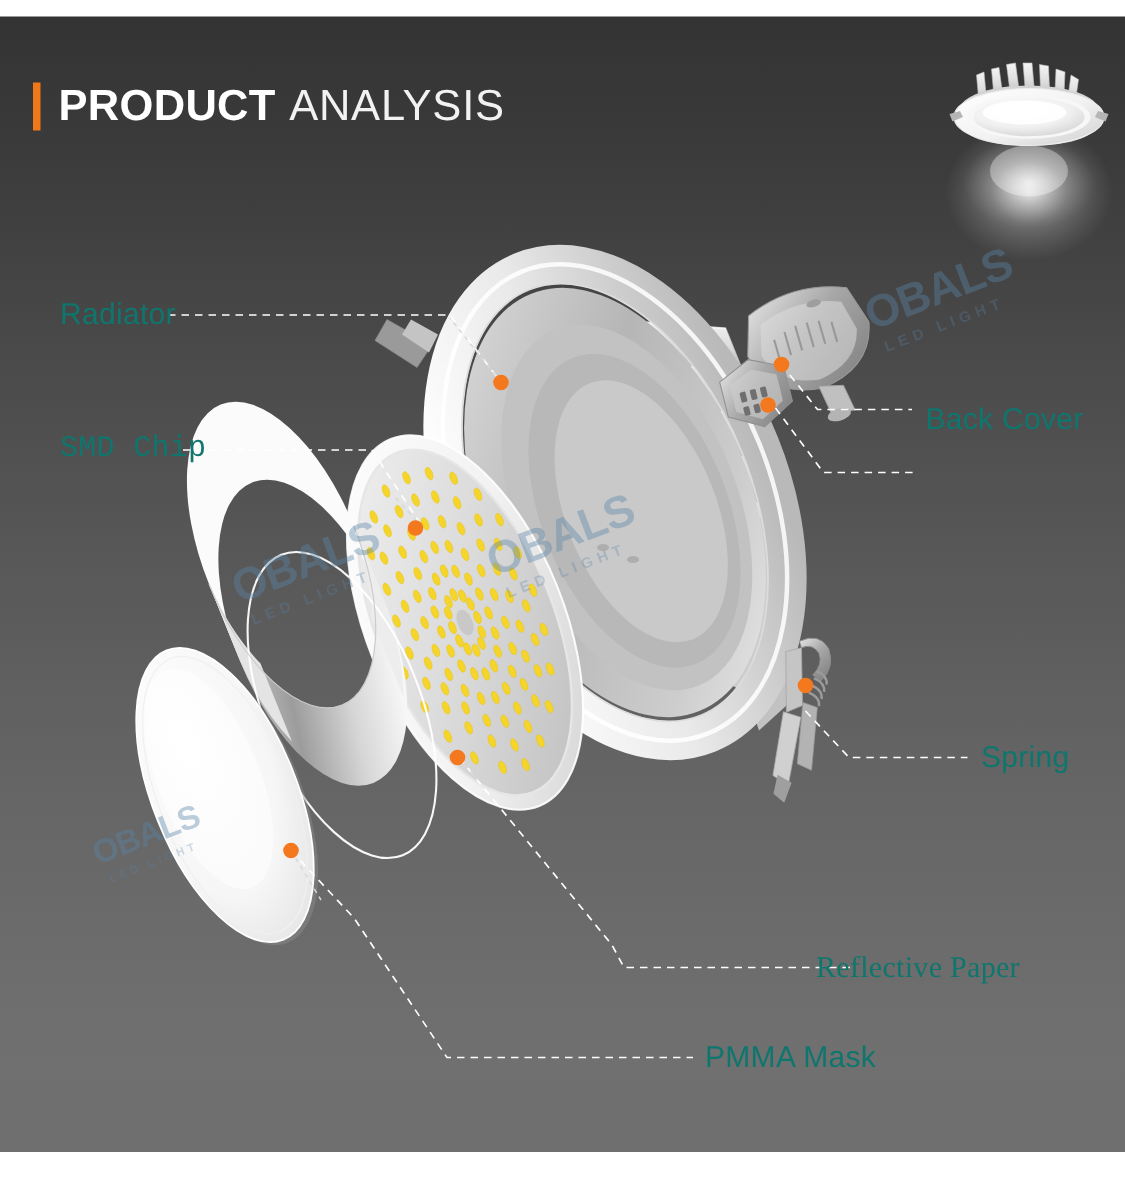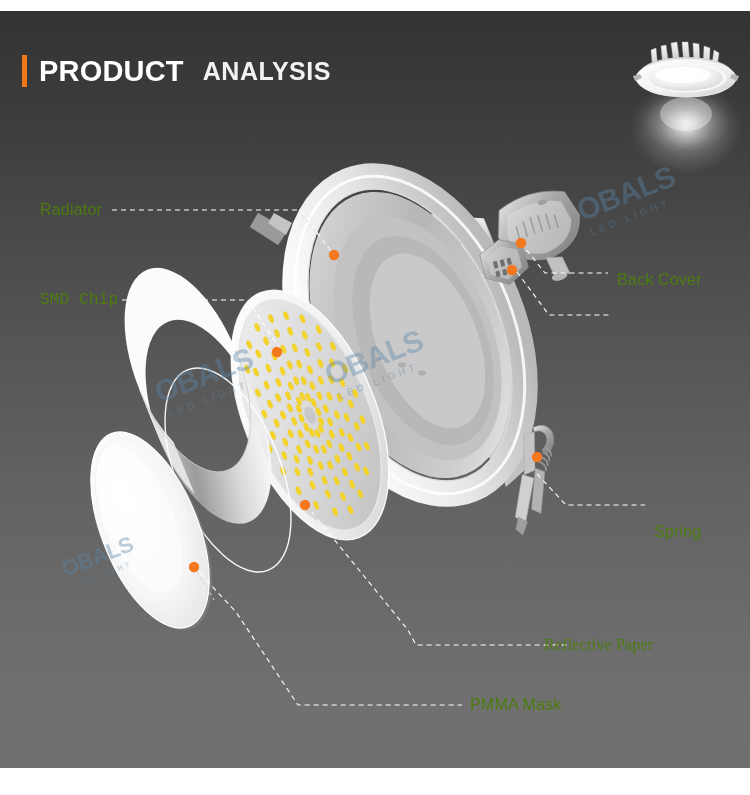--- a/index.html
+++ b/index.html
@@ -40,30 +40,30 @@
     margin-right: 12px;
   }
   .title-bold {
     color: #ffffff;
     font-size: 29px;
     font-weight: bold;
     letter-spacing: 0.2px;
   }
   .title-light {
     color: #f2f2f2;
-    font-size: 25px;
-    font-weight: 700;
+    font-size: 29px;
+    font-weight: 400;
     letter-spacing: 0.5px;
-    margin-left: 19px;
+    margin-left: 9px;
   }
   
   .label {
     position: absolute;
-    color: #4d7c0f;
-    font-size: 16px;
+    color: #0f766e;
+    font-size: 20px;
     font-weight: 400;
     white-space: nowrap;
     letter-spacing: 0.2px;
     line-height: 20px;
   }
   .label.right-align { text-align: right; }
   
   svg.layer {
     position: absolute;
     left: 0;
@@ -524,19 +524,19 @@
 
   <div class="label" style="left:40px; top:200px;">Radiator</div>
 
   <div class="label" style="left:40px; top:290px;font-family:Liberation Mono, monospace;">SMD Chip</div>
 
   <div class="label" style="left:617px; top:270px;">Back Cover</div>
 
   <div class="label right-align" style="left:498px; width:207px; top:306px;">
   </div>
 
-  <div class="label" style="left:654px; top:522px;">Spring</div>
+  <div class="label" style="left:654px; top:495px;">Spring</div>
 
   <div class="label" style="left:544px; top:635px;font-family:Liberation Serif, serif;">Reflective Paper</div>
 
   <div class="label" style="left:470px; top:695px;text-align:center;">PMMA Mask</div>
 
 </div>
 
 </body></html>

